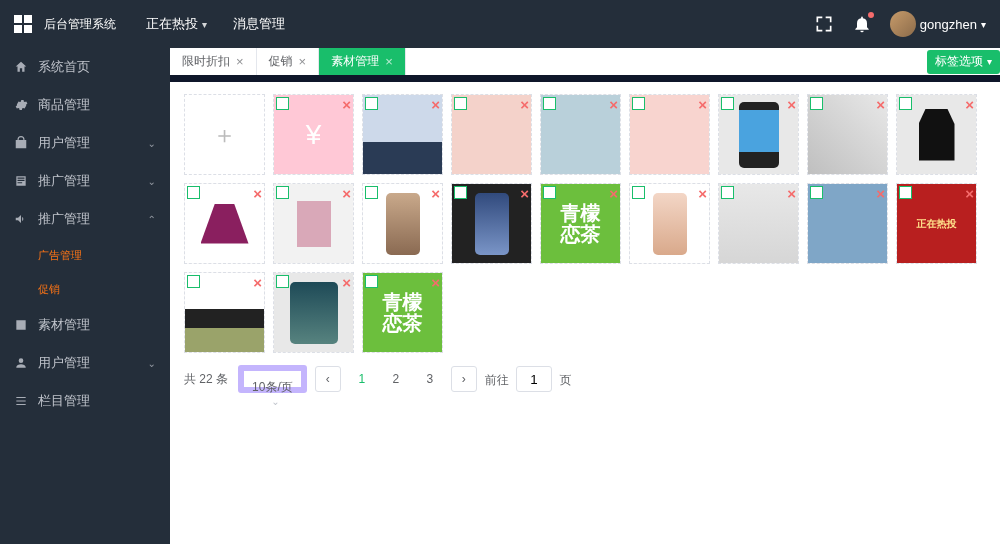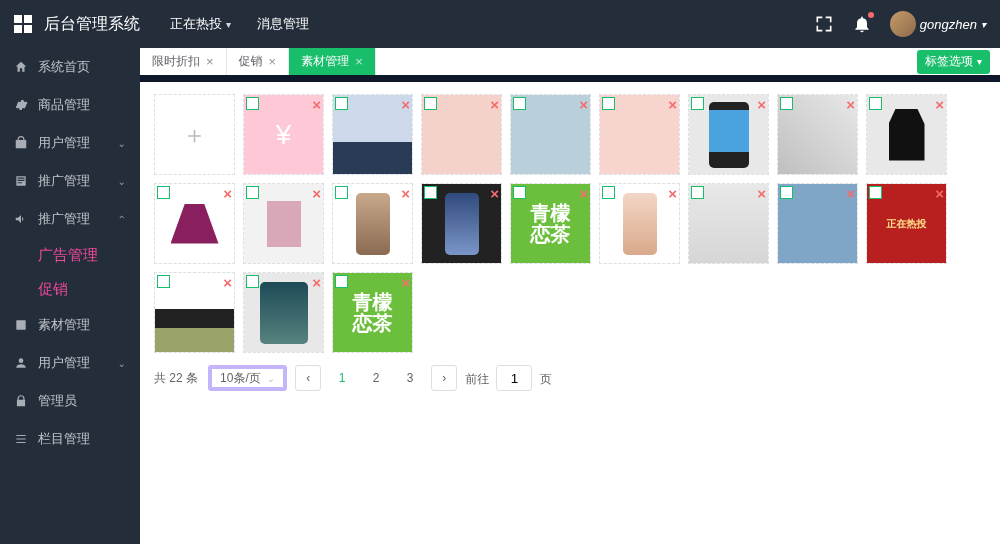--- a/index.html
+++ b/index.html
@@ -2,47 +2,47 @@
 <html><head>
 <meta charset="utf-8">
 <style>
 * { margin: 0; padding: 0; box-sizing: border-box; }
 body { font-family: "Microsoft YaHei", Arial, sans-serif; font-size: 13px; background: #f5f5f5; width: 1000px; height: 544px; overflow: hidden; }
 
 
 .topbar { height: 48px; background: #242e3a; color: #fff; display: flex; align-items: center; padding: 0 14px; }
 .logo-icon { width: 18px; height: 18px; display: grid; grid-template-columns: 1fr 1fr; grid-template-rows: 1fr 1fr; gap: 2px; margin-right: 12px; }
 .logo-icon span { background: #fff; }
-.brand { font-size: 16px; font-weight: 500; margin-right: 30px; }
+.brand { font-size: 12px; font-weight: 500; margin-right: 30px; }
 .top-menu-item { color: #fff; margin-right: 26px; display: flex; align-items: center; cursor: pointer; font-size: 13px; }
 .top-menu-item .caret { margin-left: 4px; font-size: 10px; opacity: .8; }
 .top-spacer { flex: 1; }
 .top-icon { width: 20px; height: 20px; margin-left: 18px; cursor: pointer; fill: #fff; position: relative; }
 .bell-dot { position: absolute; top: -2px; right: -2px; width: 6px; height: 6px; background: #f56c6c; border-radius: 50%; }
 .avatar { width: 26px; height: 26px; border-radius: 50%; background: linear-gradient(135deg,#c79b6a,#8b6b4a); margin-left: 18px; }
-.username { margin-left: 4px; display: flex; align-items: center; cursor: pointer; font-style: italic; }
+.username { margin-left: 4px; display: flex; align-items: center; cursor: pointer; }
 .username .caret { margin-left: 4px; font-size: 10px; }
 
 
 .layout { display: flex; height: calc(544px - 48px); }
-.sidebar { width: 140px; background: #242e3a; color: #c0c4cc; overflow-y: auto; font-family: Liberation Serif, serif; }
+.sidebar { width: 170px; background: #242e3a; color: #c0c4cc; overflow-y: auto; font-family: Liberation Serif, serif; }
 .sidebar-item { height: 38px; display: flex; align-items: center; padding: 0 14px; cursor: pointer; font-size: 13px; }
 .side-icon { width: 14px; height: 14px; margin-right: 10px; opacity: .85; fill: #c0c4cc; }
 .sidebar-item .label { flex: 1; }
 .sidebar-item .expand { font-size: 10px; opacity: .7; }
-.sidebar-sub { padding-left: 38px; height: 34px; display: flex; align-items: center; cursor: pointer; font-size: 15px; color: #ec4899; }
+.sidebar-sub { padding-left: 38px; height: 34px; display: flex; align-items: center; cursor: pointer; font-size: 11px; color: #f97316; }
 
 
 .main { flex: 1; background: #fff; display: flex; flex-direction: column; overflow: hidden; }
 .tabstrip { height: 34px; background: #fff; border-bottom: 7px solid #0f172a; display: flex; align-items: stretch; }
 .tab { display: flex; align-items: center; padding: 0 12px; font-size: 12px; color: #606266; border-right: 1px solid #e4e7ed; cursor: pointer; }
 .tab.active { background: #19be6b; color: #fff; }
 .tab .close { margin-left: 6px; font-size: 13px; opacity: .7; }
 .tab-spacer { flex: 1; }
-.tag-select { align-self: center; margin-right: 10px; height: 24px; background: #19be6b; color: #fff; border-radius: 3px; font-size: 12px; display: flex; align-items: center; padding: 0 8px; cursor: pointer; }
+.tag-select { align-self: center; height: 24px; background: #19be6b; color: #fff; border-radius: 3px; font-size: 12px; display: flex; align-items: center; padding: 0 8px; cursor: pointer; }
 .tag-select .caret { margin-left: 4px; font-size: 10px; }
 
 .content { flex: 1; padding: 12px 14px; overflow: auto; }
 .grid { display: flex; flex-wrap: wrap; gap: 8px; }
 .card { width: 81px; height: 81px; border: 1px dashed #dcdfe6; position: relative; background: #fafafa; }
 .card.add { display: flex; align-items: center; justify-content: center; color: #bbb; font-size: 24px; background: #fff; }
 .card .thumb { width: 100%; height: 100%; }
 .card .cb { position: absolute; top: 2px; left: 2px; width: 13px; height: 13px; border: 1px solid #19be6b; background: #fff; }
 .card .del { position: absolute; top: 1px; right: 2px; color: #f56c6c; font-size: 15px; font-weight: bold; cursor: pointer; }
 
@@ -72,21 +72,21 @@
 .t-woman{background:linear-gradient(#e8e8e8,#d6d6d6);}
 .t-bluedress{background:#7fa6c7;}
 .t-redprom{background:#b81f1f;display:flex;align-items:center;justify-content:center;color:#ffe08a;font-size:10px;font-weight:bold;}
 .t-bskirt{background:linear-gradient(#fff 45%, #222 45%, #222 70%, #9aa36a 70%);}
 .t-tablet{background:#e8e8e8;display:flex;align-items:center;justify-content:center;}
 .t-tablet::after{content:"";width:48px;height:62px;background:linear-gradient(#1e4a57,#57837f);border-radius:5px;}
 
 
 .pager { margin-top: 12px; display: flex; align-items: center; color: #606266; font-size: 12px; gap: 8px; }
 .pager .total { margin-right: 2px; }
-.pager .sizesel { height: 26px; border: 4px solid #c4b5fd; border-radius: 3px; padding: 8px 8px; display: flex; align-items: center; background: #fff; cursor: pointer; }
+.pager .sizesel { height: 26px; border: 6px solid #c4b5fd; border-radius: 3px; padding: 8px 8px; display: flex; align-items: center; background: #fff; cursor: pointer; flex-direction: column; }
 .pager .sizesel .caret { margin-left: 6px; font-size: 10px; color: #c0c4cc; }
 .pager .nav { width: 26px; height: 26px; border: 1px solid #dcdfe6; border-radius: 3px; display: flex; align-items: center; justify-content: center; background: #fff; cursor: pointer; color:#606266; }
 .pager .pg { width: 26px; height: 26px; display: flex; align-items: center; justify-content: center; cursor: pointer; }
 .pager .pg.active { color: #19be6b; font-weight: 500; }
 .pager .jump input { width: 36px; height: 26px; border: 1px solid #dcdfe6; border-radius: 3px; text-align: center; margin: 0 4px; }
 </style>
 </head>
 <body>
 
 <div class="topbar">
@@ -170,26 +170,20 @@
           <path d="M4 4h16v16H4V4m2 12l3-4 2 3 3-5 4 6H6z"></path>
         </svg>
       <span class="label">素材管理</span>
     </div>
     <div class="sidebar-item">
       <svg class="side-icon" viewBox="0 0 24 24">
           <path d="M12 12a4 4 0 1 0-4-4 4 4 0 0 0 4 4m0 2c-4 0-8 2-8 5v1h16v-1c0-3-4-5-8-5z"></path>
         </svg>
       <span class="label">用户管理</span>
       <span class="expand">⌄</span>
-    </div>
-    <div class="sidebar-item">
-      <svg class="side-icon" viewBox="0 0 24 24">
-          <path d="M6 10V8a6 6 0 0 1 12 0v2h1v11H5V10h1m2 0h8V8a4 4 0 0 0-8 0v2z"></path>
-        </svg>
-      <span class="label">管理员</span>
     </div>
     <div class="sidebar-item">
       <svg class="side-icon" viewBox="0 0 24 24">
           <path d="M4 5h16v2H4V5m0 6h16v2H4v-2m0 6h16v2H4v-2z"></path>
         </svg>
       <span class="label">栏目管理</span>
     </div>
   </div>
 
   <div class="main">

